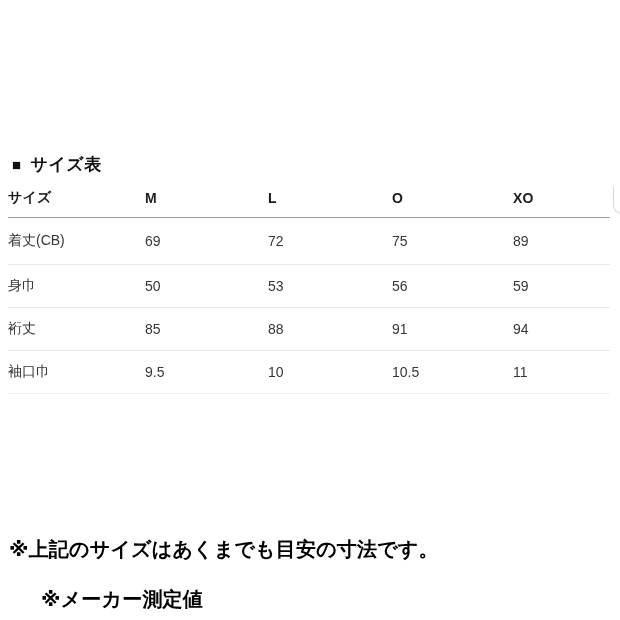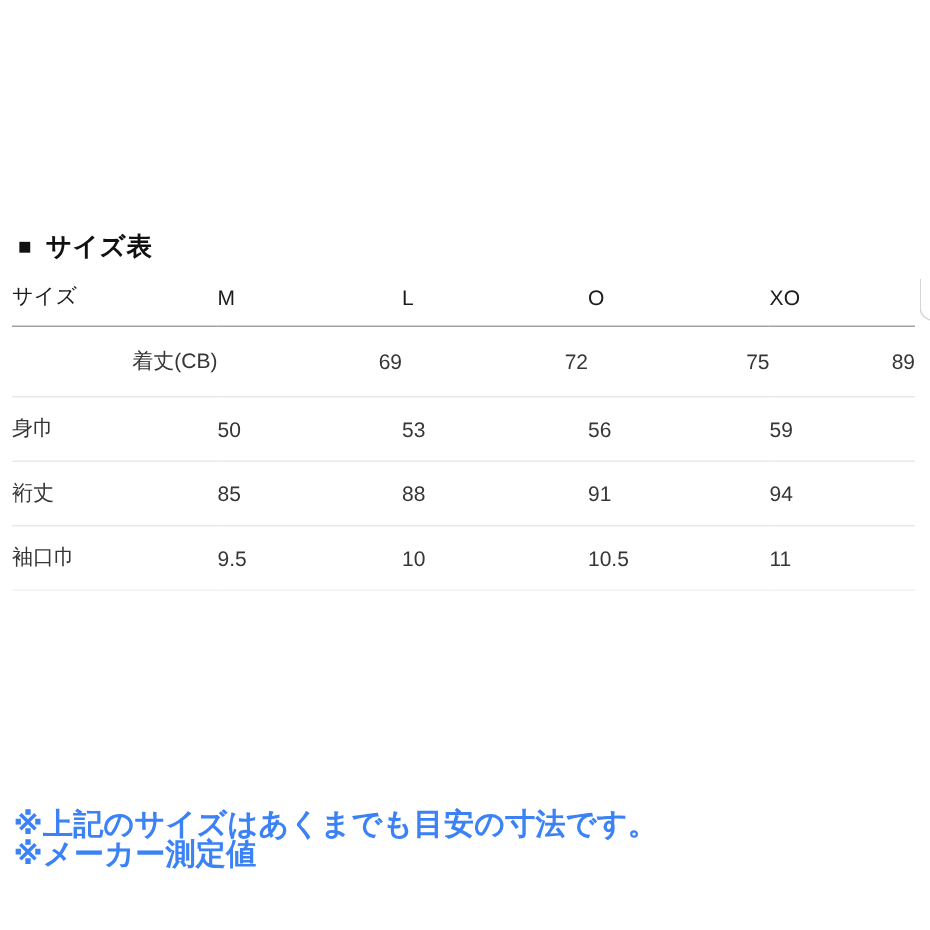--- a/index.html
+++ b/index.html
@@ -45,62 +45,62 @@
   }
   table.size-table col.c1 { width: 137px; }
   table.size-table col.c2 { width: 123px; }
   table.size-table col.c3 { width: 124px; }
   table.size-table col.c4 { width: 121px; }
   table.size-table col.c5 { width: 97px; }
 
   table.size-table th {
     text-align: left;
     font-size: 14px;
-    font-weight: normal;
+    font-weight: bold;
     color: #1c1c1c;
     padding: 0 0 10px 0;
     border-bottom: 1px solid #a2a2a2;
     letter-spacing: 0.2px;
   }
   table.size-table td {
     font-size: 14px;
     font-weight: normal;
     color: #363636;
     height: 42px;
     padding: 0;
     vertical-align: middle;
     border-bottom: 1px solid #e9e9e9;
   }
-  table.size-table tbody tr:first-child td { height: 46px; text-align: right; }
+  table.size-table tbody tr:first-child td { height: 46px; }
   table.size-table tbody tr:last-child td { border-bottom-color: #f2f2f2; }
 
   
   .edge-cutoff {
     position: absolute;
     left: 613px;
     top: 186px;
     width: 14px;
     height: 27px;
     border-left: 1px solid #d6d6d6;
     border-bottom: 1px solid #d6d6d6;
     border-bottom-left-radius: 9px;
   }
 
   
   .note {
     position: absolute;
     left: 9px;
     font-size: 20px;
     font-weight: bold;
-    color: #3b82f6;
+    color: #000000;
     letter-spacing: 0.2px;
     white-space: nowrap;
   }
   .note-1 { top: 536px; }
-  .note-2 { top: 556px; }
+  .note-2 { top: 586px; margin-left: 32px; }
 </style>
 </head>
 <body>
 
 <div class="section-title">
   <span class="bullet">■</span>
   <span>サイズ表</span>
 </div>
 
 <table class="size-table">

